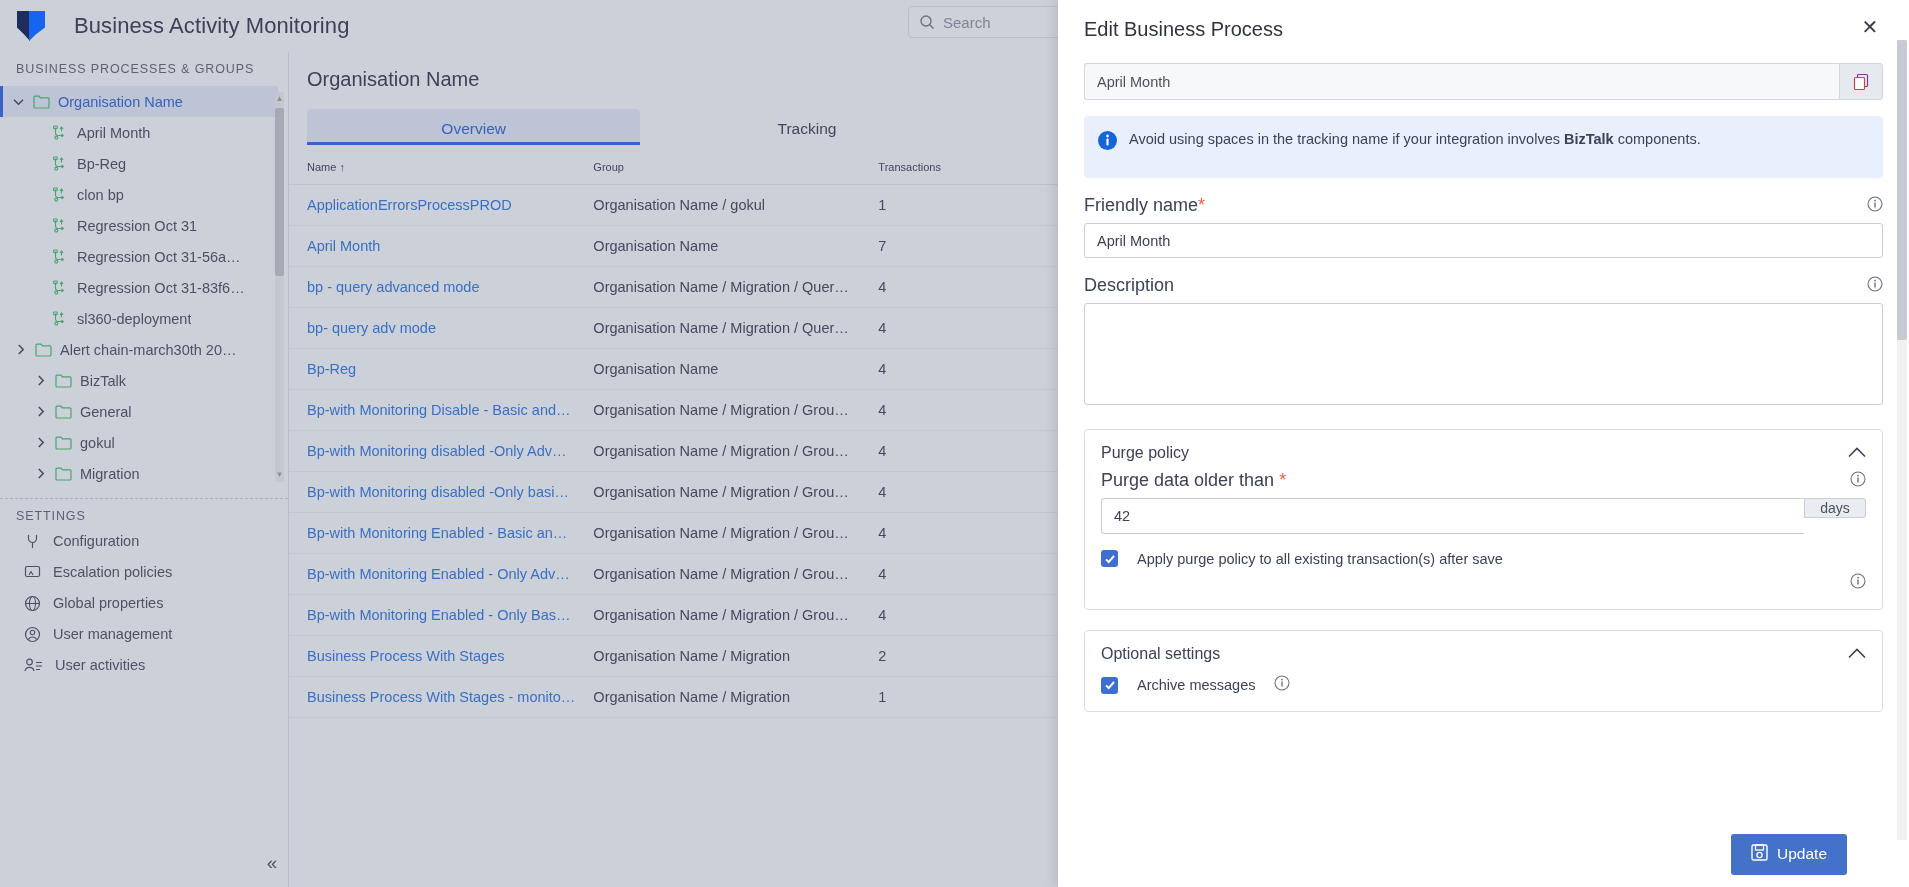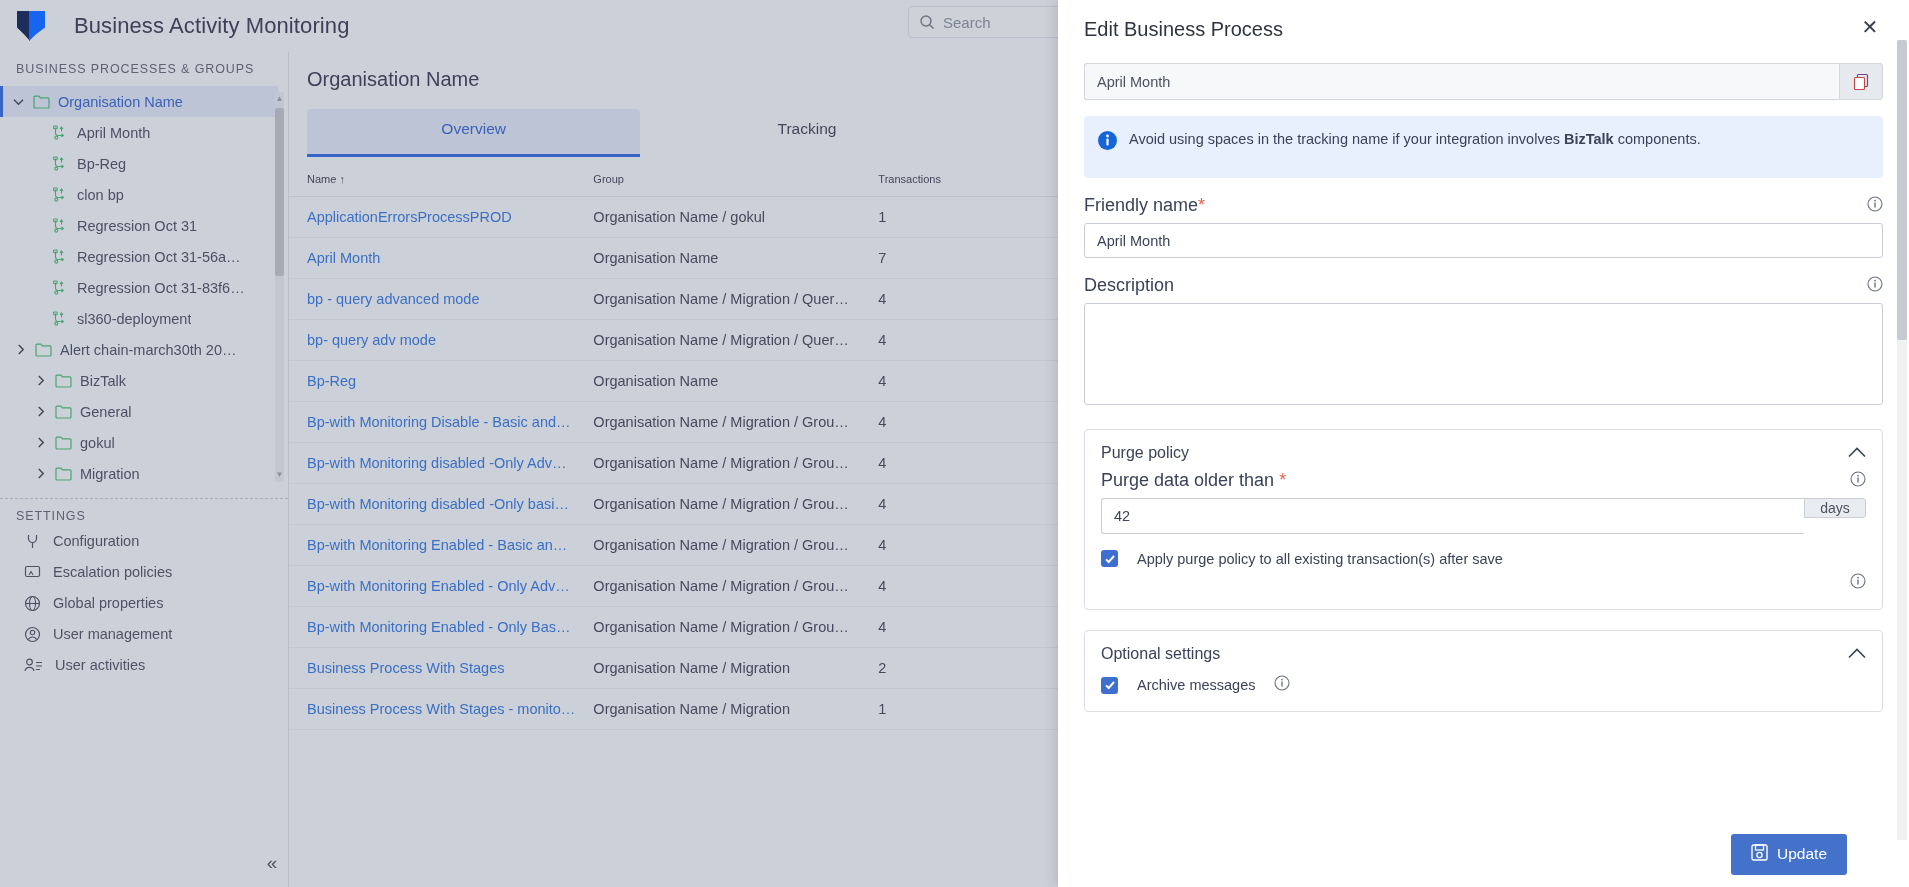--- a/index.html
+++ b/index.html
@@ -100,21 +100,21 @@
 
   
   .main {
     position: absolute; left: 288px; top: 52px; width: 1621px; height: 835px;
     background: #ccd1d9; border-left: 1px solid #b9bfca;
   }
   .main-title { font-size: 20px; color: #3c4257; padding: 16px 0 0 18px; }
   .tabs { display: flex; margin: 18px 0 0 18px; width: 1000px; }
   .tab {
     flex: 1; text-align: center; font-size: 15.5px; color: #41475a;
-    padding: 11px 0 16px; cursor: pointer;
+    padding: 11px 0 4px; cursor: pointer;
   }
   .tab.active {
     background: #bcc4d6; color: #3b62b8; border-bottom: 3px solid #3864c8;
     border-radius: 4px 4px 0 0;
   }
 
   table.grid { width: 100%; border-collapse: collapse; margin-top: 6px; }
   table.grid th {
     text-align: left; font-size: 11px; font-weight: 400; color: #41475a;
     padding: 10px 0 11px 18px; border-bottom: 1px solid #bcc1cb;

